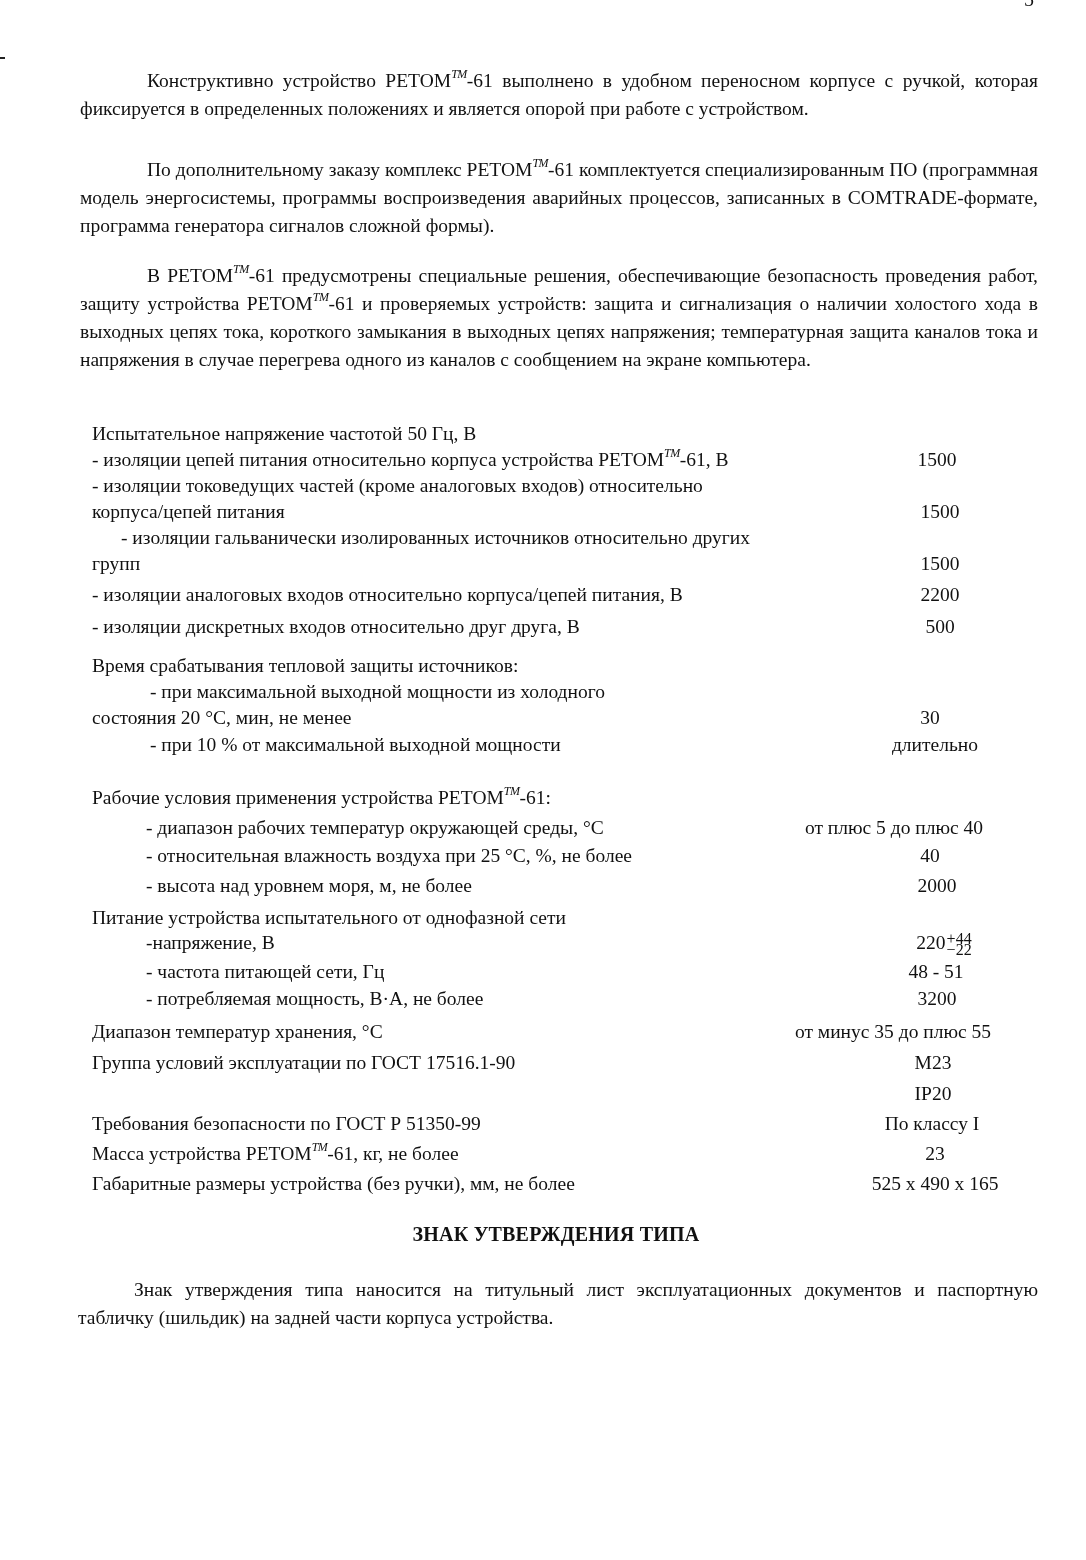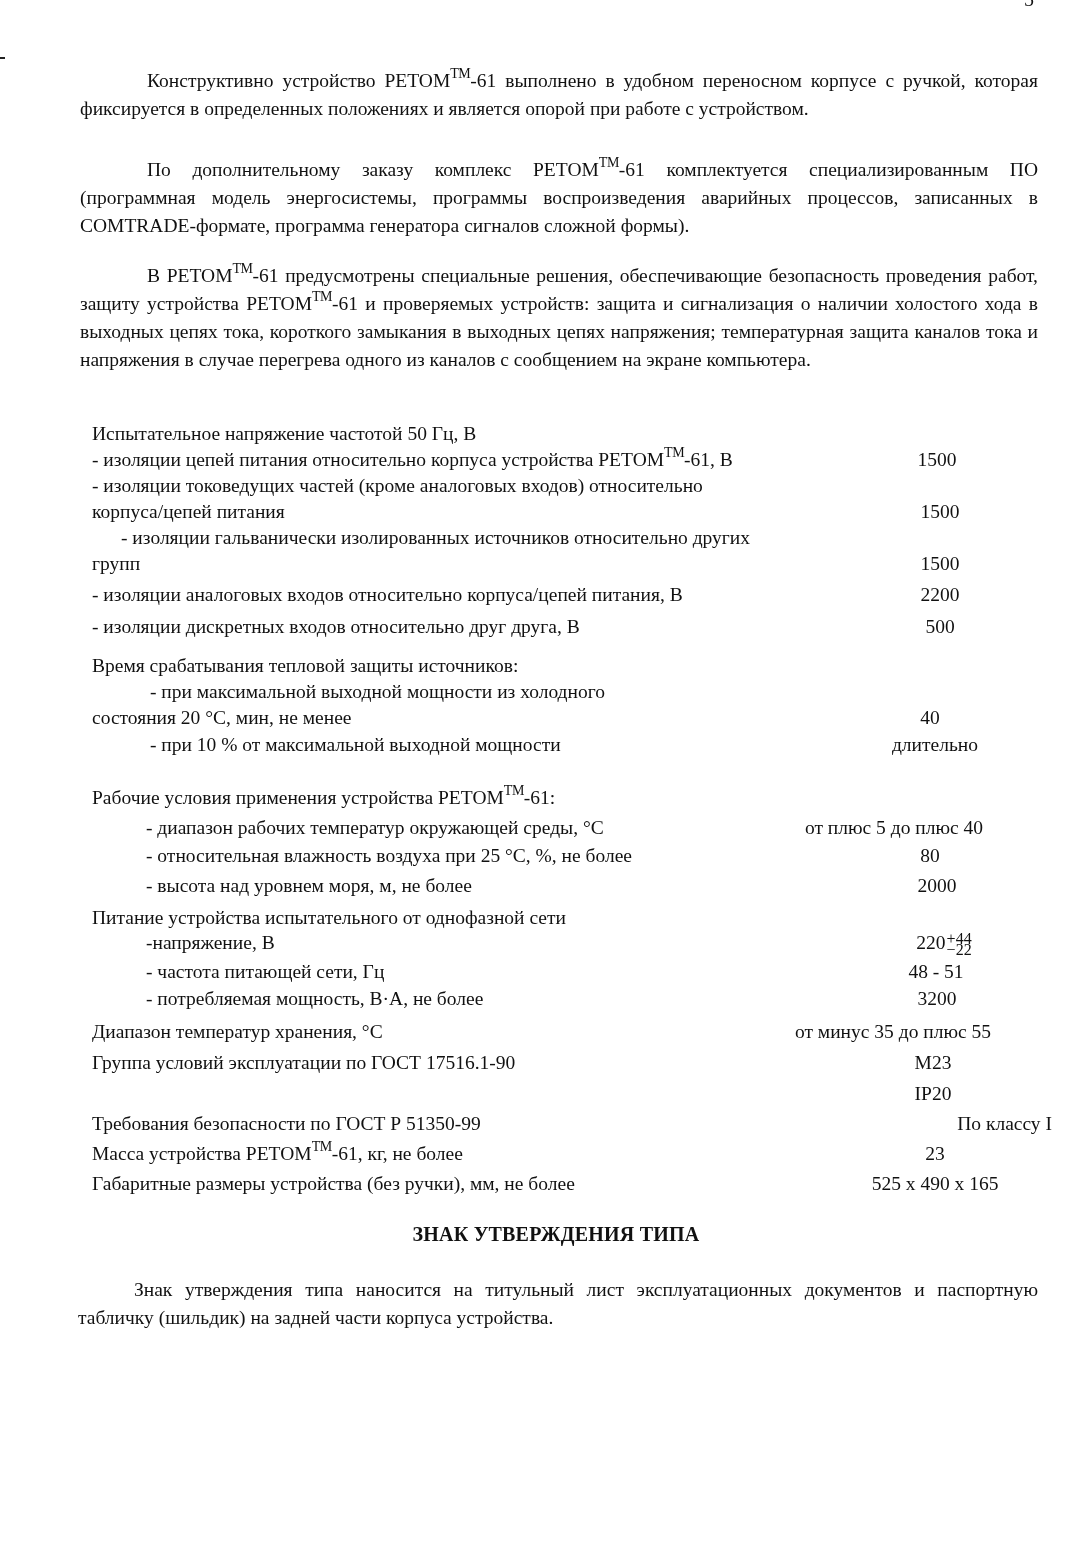--- a/index.html
+++ b/index.html
@@ -7,21 +7,21 @@
     width: 1086px; height: 1560px; position: relative; overflow: hidden;
     font-family: "Liberation Serif", "DejaVu Serif", serif;
     color: #111111; font-size: 19.5px;
   }
   .page-num { position: absolute; left: 1024px; top: -12px; font-size: 20px; }
   .edge-mark { position: absolute; left: 0px; top: 57px; width: 5px; height: 2px; background: #222; }
   .para {
     position: absolute; left: 80px; width: 958px;
     line-height: 28px; text-align: justify; text-indent: 67px;
   }
-  sup.tm { font-size: 14px; vertical-align: 9px; line-height: 0; letter-spacing: -0.5px; }
+  sup.tm { font-size: 12px; vertical-align: 9px; line-height: 0; letter-spacing: -0.5px; font-style: italic; }
   .row { position: absolute; left: 92px; width: 940px; height: 27px; line-height: 27px; }
   .row .lbl { position: absolute; left: 0; white-space: nowrap; }
   .row .val { position: absolute; width: 240px; text-align: center; white-space: nowrap; }
   .ind1 { padding-left: 58px; }
   .ind2 { padding-left: 54px; }
   .heading {
     position: absolute; left: 0; width: 1112px; top: 1223px; text-align: center;
     font-weight: bold; font-size: 20px; letter-spacing: 0.2px;
   }
   .tol { display: inline-block; vertical-align: -6px; line-height: 11px; font-size: 16px; text-align: left; margin-left: 1px; }
@@ -79,39 +79,39 @@
 
 <div>
   <div class="row" style="top:652px;">
       <span class="lbl">Время срабатывания тепловой защиты источников:</span>
     </div>
   <div class="row" style="top:678px;">
       <span class="lbl ind1">- при максимальной выходной мощности из холодного</span>
     </div>
   <div class="row" style="top:704px;">
     <span class="lbl">состояния 20 °С, мин, не менее</span>
-    <span class="val" style="left:718px;">40</span>
+    <span class="val" style="left:718px;">30</span>
   </div>
   <div class="row" style="top:731px;">
     <span class="lbl ind1">- при 10 % от максимальной выходной мощности</span>
     <span class="val" style="left:723px;">длительно</span>
   </div>
 </div>
 
 <div>
   <div class="row" style="top:784px;">
     <span class="lbl"><span>Рабочие условия применения устройства РЕТОМ</span><sup class="tm">TM</sup><span>-61:</span></span>
   </div>
   <div class="row" style="top:814px;">
     <span class="lbl ind2">- диапазон рабочих температур окружающей среды, °С</span>
     <span class="val" style="left:682px;">от плюс 5 до плюс 40</span>
   </div>
   <div class="row" style="top:842px;">
     <span class="lbl ind2">- относительная влажность воздуха при 25 °С, %, не более</span>
-    <span class="val" style="left:718px;">80</span>
+    <span class="val" style="left:718px;">40</span>
   </div>
   <div class="row" style="top:872px;">
     <span class="lbl ind2">- высота над уровнем моря, м, не более</span>
     <span class="val" style="left:725px;">2000</span>
   </div>
 </div>
 
 <div>
   <div class="row" style="top:904px;">
       <span class="lbl">Питание устройства испытательного от однофазной сети</span>
@@ -137,21 +137,21 @@
   </div>
   <div class="row" style="top:1049px;">
     <span class="lbl">Группа условий эксплуатации по ГОСТ 17516.1-90</span>
     <span class="val" style="left:721px;">М23</span>
   </div>
   <div class="row" style="top:1080px;">
     <span class="val" style="left:721px;">IP20</span>
   </div>
   <div class="row" style="top:1110px;">
     <span class="lbl">Требования безопасности по ГОСТ Р 51350-99</span>
-    <span class="val" style="left:720px;text-align:right;">По классу I</span>
+    <span class="val" style="left:720px;">По классу I</span>
   </div>
   <div class="row" style="top:1140px;">
     <span class="lbl"><span>Масса устройства РЕТОМ</span><sup class="tm">TM</sup><span>-61, кг, не более</span></span>
     <span class="val" style="left:723px;font-family:Liberation Serif, serif;">23</span>
   </div>
   <div class="row" style="top:1170px;">
     <span class="lbl">Габаритные размеры устройства (без ручки), мм, не более</span>
     <span class="val" style="left:723px;">525 х 490 х 165</span>
   </div>
 </div>

